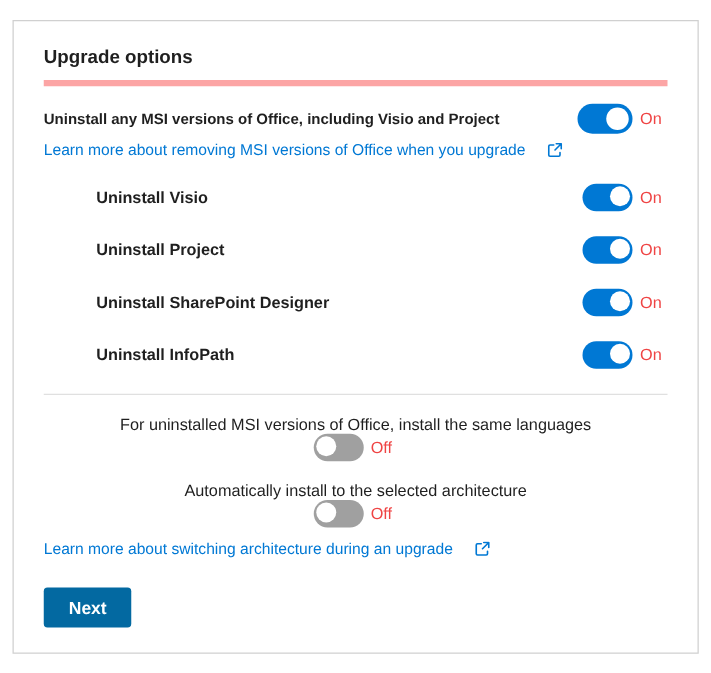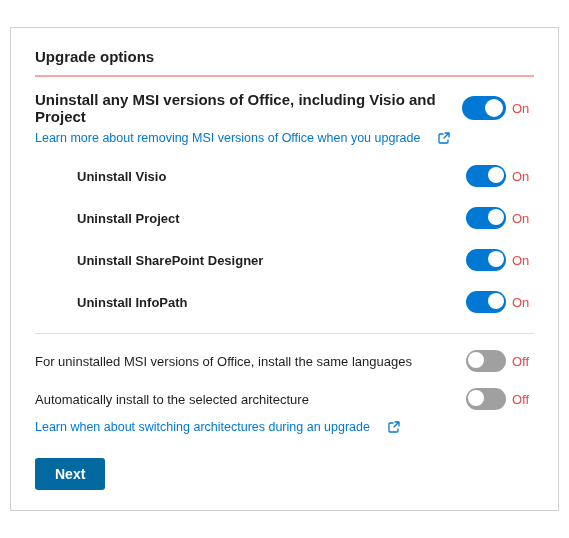--- a/index.html
+++ b/index.html
@@ -19,31 +19,31 @@
       background: #fff;
       border: 1px solid #d0d0d0;
       padding: 20px 24px 20px 24px;
     }
     .page-title {
       font-size: 15px;
       font-weight: 600;
       color: #1f1f1f;
       margin-bottom: 12px;
       padding-bottom: 10px;
-      border-bottom: 2px solid #fca5a5;
+      border-bottom: 5px solid #fca5a5;
     }
     .main-option-row {
       display: flex;
       align-items: center;
       justify-content: space-between;
       margin-top: 14px;
       margin-bottom: 4px;
     }
     .main-option-label {
-      font-size: 15px;
+      font-size: 12px;
       font-weight: 600;
       color: #1f1f1f;
       flex: 1;
       max-width: 420px;
     }
     .toggle-group {
       display: flex;
       align-items: center;
       gap: 6px;
       flex-shrink: 0;
@@ -121,20 +121,21 @@
       margin: 8px 0;
     }
     .bottom-options {
       margin-top: 6px;
     }
     .bottom-option-row {
       display: flex;
       align-items: center;
       justify-content: space-between;
       padding: 8px 0;
+      flex-direction: column;
     }
     .bottom-option-label {
       font-size: 13px;
       color: #1f1f1f;
       flex: 1;
       max-width: 430px;
     }
     .next-btn {
       background: #0369a1;
       color: #fff;
@@ -241,21 +242,21 @@
       <div class="toggle-group">
         <div class="toggle off sub-toggle-small">
           <div class="toggle-knob"></div>
         </div>
         <span class="toggle-status">Off</span>
       </div>
     </div>
   </div>
 
   <a class="learn-more-link" href="#">
-    <span>Learn when about switching architectures during an upgrade</span>
+    <span>Learn more about switching architecture during an upgrade</span>
     <span class="external-icon">
       <svg viewBox="0 0 12 12" fill="none" xmlns="http://www.w3.org/2000/svg" width="12" height="12">
         <path d="M7 1h4v4M11 1L6 6M5 2H2a1 1 0 00-1 1v7a1 1 0 001 1h7a1 1 0 001-1V8" stroke="#0078d4" stroke-width="1.3" stroke-linecap="round" stroke-linejoin="round"></path>
       </svg>
     </span>
   </a>
 
   <div>
     <button class="next-btn">Next</button>
   </div>

